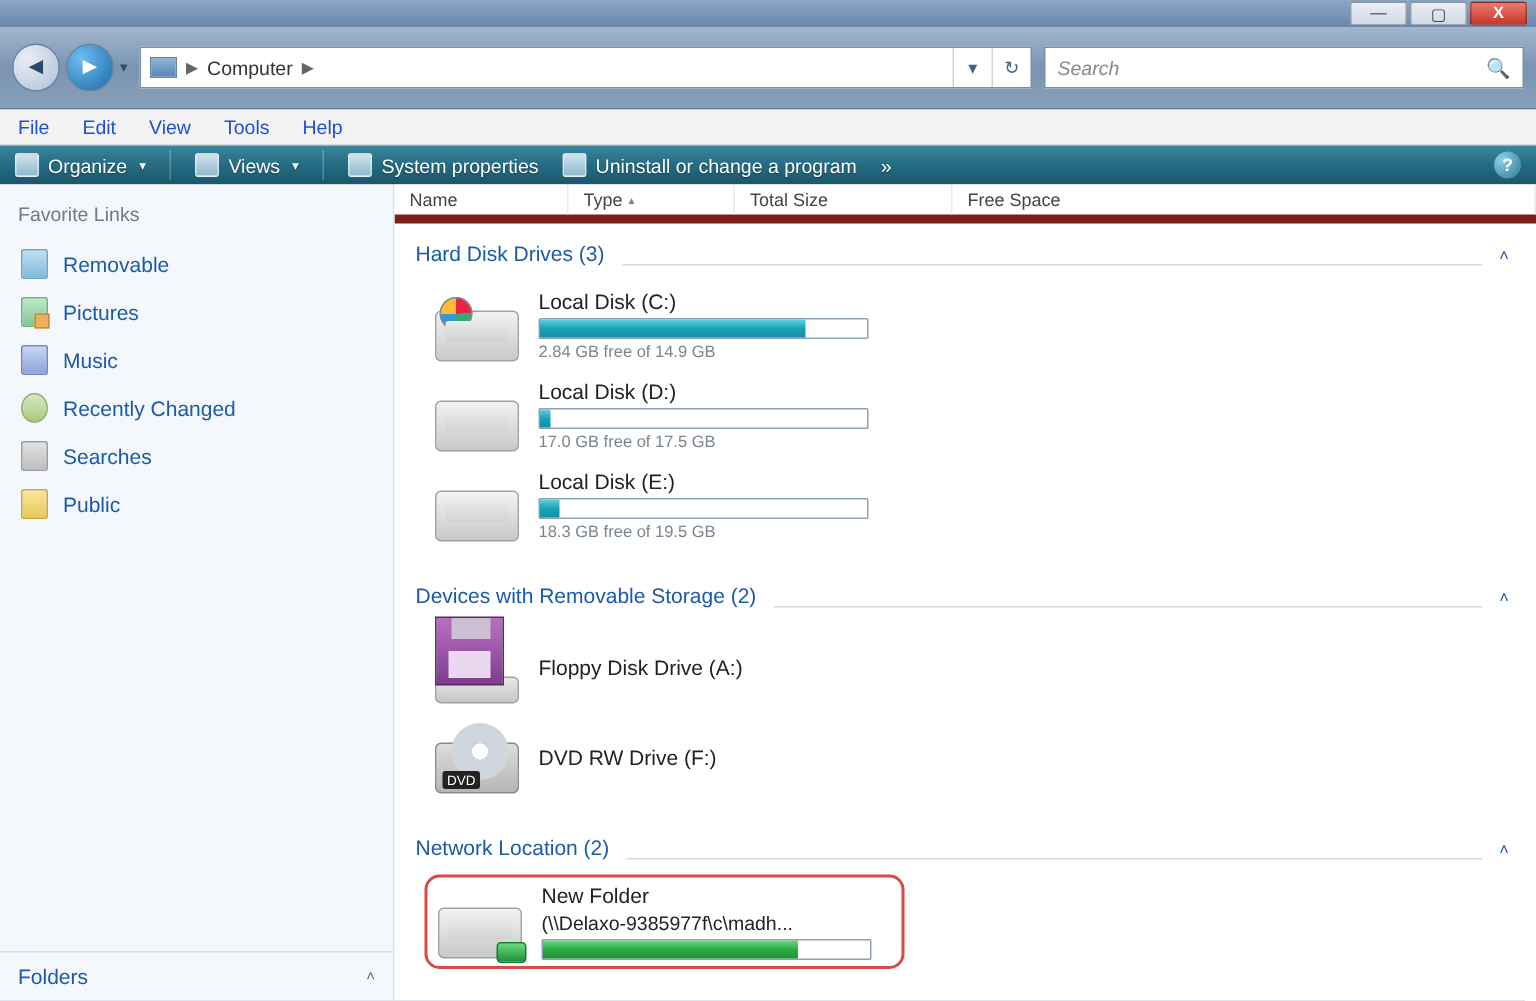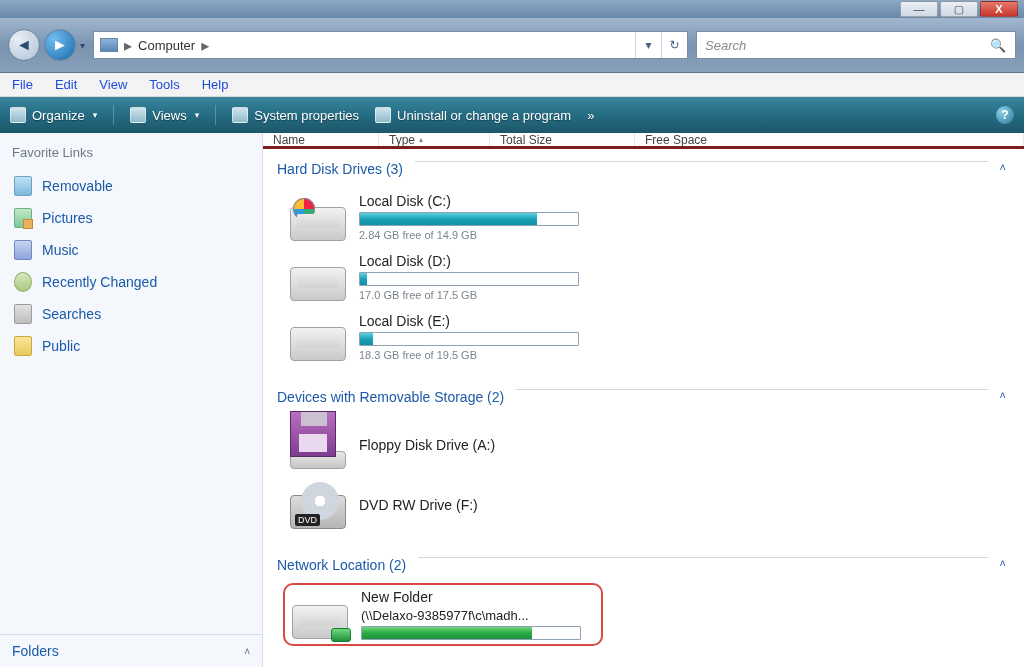--- a/index.html
+++ b/index.html
@@ -22,21 +22,21 @@
 .addressbar .text { font-size: 13px; color: #333; }
 .addr-actions { margin-left:auto; display:flex; align-items:stretch; gap:0; height:100%; }
 .addr-actions div { border-left:1px solid #ccd6e2; width:26px; display:flex; align-items:center; justify-content:center; color:#4a6280; font-size:12px; }
 .searchbox { width: 320px; height: 28px; background: #fff; border: 1px solid #7a8fa7; display: flex; align-items: center; padding: 0 8px; color: #888; font-style: italic; font-size: 13px; gap:6px; }
 .searchbox .mag { margin-left:auto; color:#4a6280; font-style:normal; }
 
 
 .menubar { height: 24px; background: #f3f3f3; display: flex; align-items: center; padding: 0 12px; gap: 22px; border-bottom: 1px solid #d6d6d6; font-size: 13px; color: #1d4ed8; }
 
 
-.cmdbar { height: 36px; background: linear-gradient(#39879e, #256c83, #1c5669); display: flex; align-items: center; padding: 0 10px; color: #fff; font-size: 13px; gap: 16px; }
+.cmdbar { height: 26px; background: linear-gradient(#39879e, #256c83, #1c5669); display: flex; align-items: center; padding: 0 10px; color: #fff; font-size: 13px; gap: 16px; }
 .cmdbar .item { display: flex; align-items: center; gap: 6px; text-shadow: 0 1px 1px rgba(0,0,0,0.4); }
 .cmdbar .caret::after { content: "▾"; font-size: 9px; margin-left: 2px; }
 .cmdbar .sep { width:1px; height:20px; background: rgba(255,255,255,0.25); }
 .cmdbar .help { margin-left: auto; width: 18px; height: 18px; border-radius: 50%; background: radial-gradient(circle at 30% 30%, #8fcfe8, #2b7a99); display:flex; align-items:center; justify-content:center; font-weight:bold; font-size:12px; }
 .cmd-icon { width:16px; height:16px; background: linear-gradient(#cfe4ec,#8fbacc); border:1px solid rgba(255,255,255,0.5); border-radius:2px; }
 
 
 .body { flex: 1; display: flex; background: #fff; overflow: hidden; }
 
 
@@ -53,31 +53,31 @@
 .ico.sea { background: linear-gradient(#e2e2e2,#bdbdbd); border:1px solid #9c9c9c; }
 .ico.pub { background: linear-gradient(#fbe59a,#e8c95a); border:1px solid #c9a93e; }
 
 .folders-bar { border-top:1px solid #d8dee6; padding:8px 12px; color:#1b5aa8; font-size:14px; display:flex; align-items:center; justify-content:space-between; }
 .folders-bar .chev { color:#5a6a7a; font-size:10px; }
 
 
 .main { flex: 1; display: flex; flex-direction: column; background: #fff; overflow:auto; }
 
 
-.colheaders { height: 16px; border-bottom: 3px solid #7f1d1d; display: flex; align-items: stretch; background: #fff; font-size: 12px; color: #444; }
+.colheaders { height: 26px; border-bottom: 6px solid #7f1d1d; display: flex; align-items: stretch; background: #fff; font-size: 12px; color: #444; }
 .colheaders div { border-right: 1px solid #e4e9ef; display:flex; align-items:center; padding:0 10px; }
 .colheaders .sort::after { content:"▴"; font-size:8px; margin-left:4px; color:#7a8a9a; }
 .col-name { width: 116px; }
 .col-type { width: 111px; }
 .col-total { width: 145px; }
 .col-free { flex: 1; }
 
 
 .group { padding: 8px 14px 4px 14px; }
-.grouphead { display:flex; align-items:flex-start; gap:8px; padding: 4px 0; }
+.grouphead { display:flex; align-items:flex-end; gap:8px; padding: 4px 0; }
 .grouphead .label { color: #1b5aa8; font-size: 14px; }
 .grouphead hr { flex:1; border:none; border-top:1px solid #cfd8e3; margin-left:4px; }
 .grouphead .collapse { color:#1b5aa8; font-size:11px; padding:0 4px; }
 
 .tiles { display: flex; flex-wrap: wrap; padding: 6px 0 6px 6px; flex-direction: column; }
 .tile { width: 320px; display: flex; align-items: center; gap: 10px; padding: 6px 4px; }
 .tile .drive-icon { width: 62px; height: 48px; display:flex; align-items:flex-end; justify-content:center; }
 .tile .info { flex:1; display:flex; flex-direction:column; gap:3px; }
 .tile .title { font-size: 14px; color: #222; }
 .tile .sub { font-size: 13px; color: #222; }

